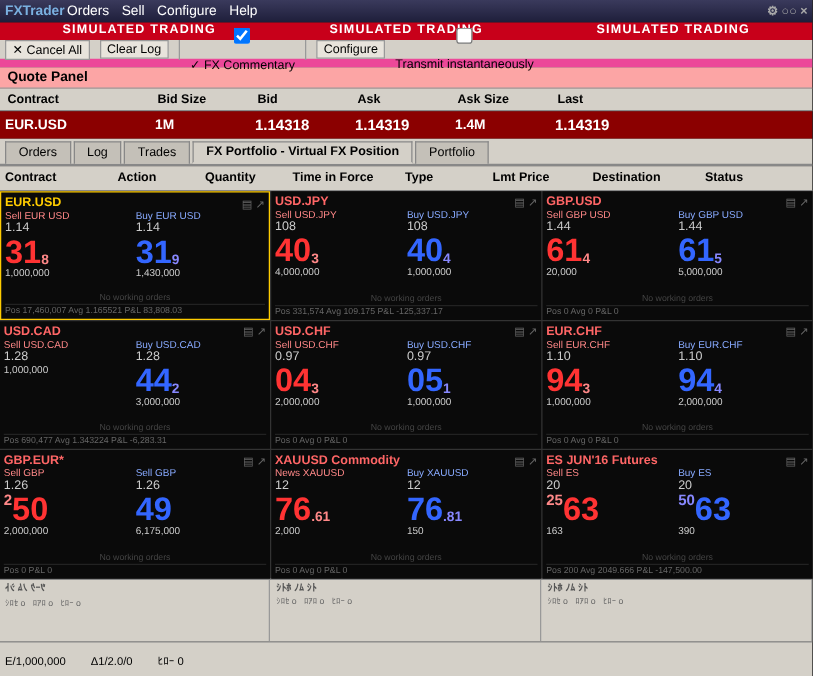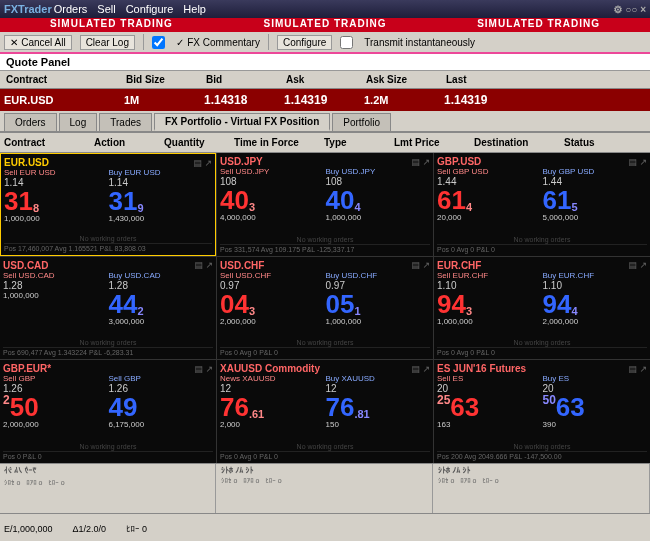--- a/index.html
+++ b/index.html
@@ -40,39 +40,39 @@
     }
 
     
     .toolbar {
       background: #d4d0c8;
       height: 22px;
       display: flex;
       align-items: center;
       padding: 0 4px;
       gap: 8px;
-      border-bottom: 2px solid #ec4899;
+      border-bottom: 7px solid #ec4899;
     }
     .toolbar-btn {
       background: #e8e4dc;
       border: 1px solid #999;
       padding: 1px 5px;
       font-size: 10px;
       cursor: pointer;
       color: #000;
       display: flex;
       align-items: center;
       gap: 2px;
     }
     .toolbar-sep { width: 1px; height: 16px; background: #999; }
-    .toolbar-check { display: flex; align-items: center; gap: 11px; color: #000; font-size: 10px; cursor: pointer; }
+    .toolbar-check { display: flex; align-items: center; gap: 11px; color: #000; font-size: 10px; cursor: pointer; flex-direction: column; }
 
     
     .quote-panel-header {
-      background: #ffffff;
+      background: #fca5a5;
       padding: 2px 6px;
       font-size: 11px;
       font-weight: bold;
       color: #000;
       border-bottom: 1px solid #999;
     }
 
     
     .quote-table-header {
       background: #d4d0c8;
@@ -311,21 +311,21 @@
   <div>Ask</div>
   <div>Ask Size</div>
   <div>Last</div>
 </div>
 
 <div class="active-row">
   <div>EUR.USD</div>
   <div>1M</div>
   <div style="font-size:12px;">1.14318</div>
   <div style="font-size:12px;">1.14319</div>
-  <div>1.2M</div>
+  <div>1.4M</div>
   <div style="font-size:12px;">1.14319</div>
 </div>
 
 <div class="tabs">
   <div class="tab">Orders</div>
   <div class="tab">Log</div>
   <div class="tab">Trades</div>
   <div class="tab active">FX Portfolio - Virtual FX Position</div>
   <div class="tab">Portfolio</div>
 </div>

